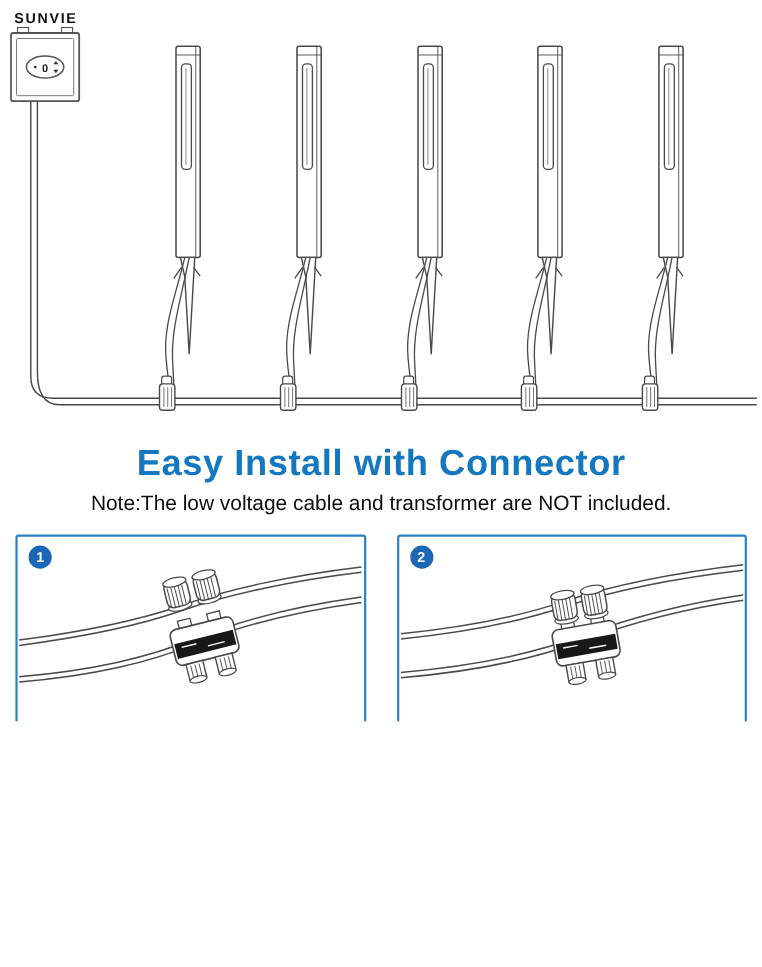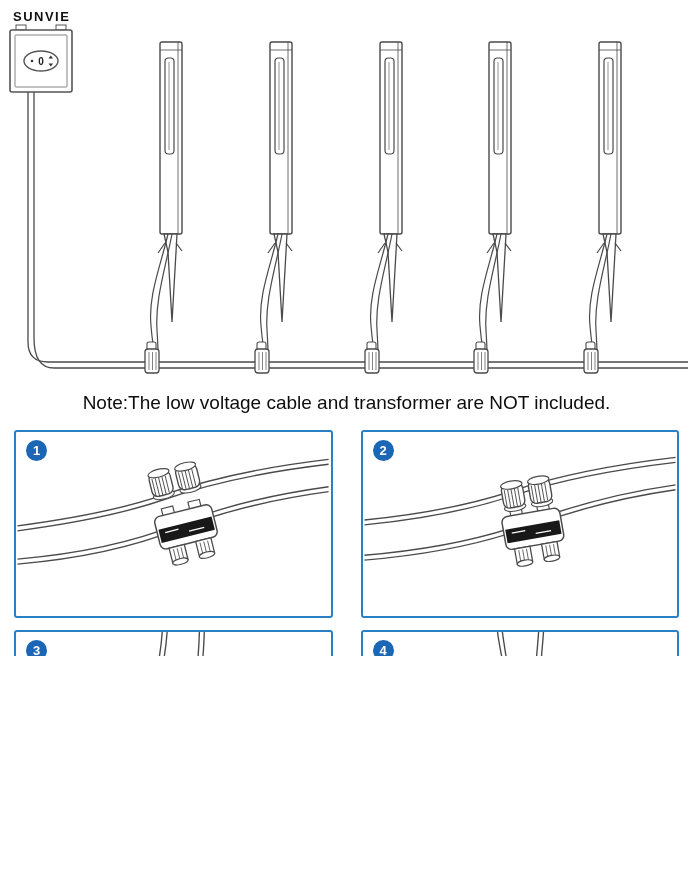--- a/index.html
+++ b/index.html
@@ -86,20 +86,21 @@
     <use href="#light" transform="translate(501,0)"></use>
     <use href="#light" transform="translate(611,0)"></use>
 
     <use href="#cable-connector" transform="translate(154,352)"></use>
     <use href="#cable-connector" transform="translate(264,352)"></use>
     <use href="#cable-connector" transform="translate(374,352)"></use>
     <use href="#cable-connector" transform="translate(483,352)"></use>
     <use href="#cable-connector" transform="translate(593,352)"></use>
   </svg>
 
+  <h1 class="headline">Easy Install with Connector</h1>
   <p class="note">Note:The low voltage cable and transformer are NOT included.</p>
 
   <div class="grid">
 
     <svg width="0" height="0" style="position:absolute" aria-hidden="true">
       <defs>
         <g id="cap">
           <ellipse cx="0" cy="24" rx="11" ry="4" fill="#fff" stroke="#4a4a4a" stroke-width="1.1"></ellipse>
           <rect x="-11" y="0" width="22" height="24" rx="6" fill="#fff" stroke="#4a4a4a" stroke-width="1.4"></rect>
           <ellipse cx="0" cy="1" rx="11" ry="4" fill="#fff" stroke="#4a4a4a" stroke-width="1.2"></ellipse>

